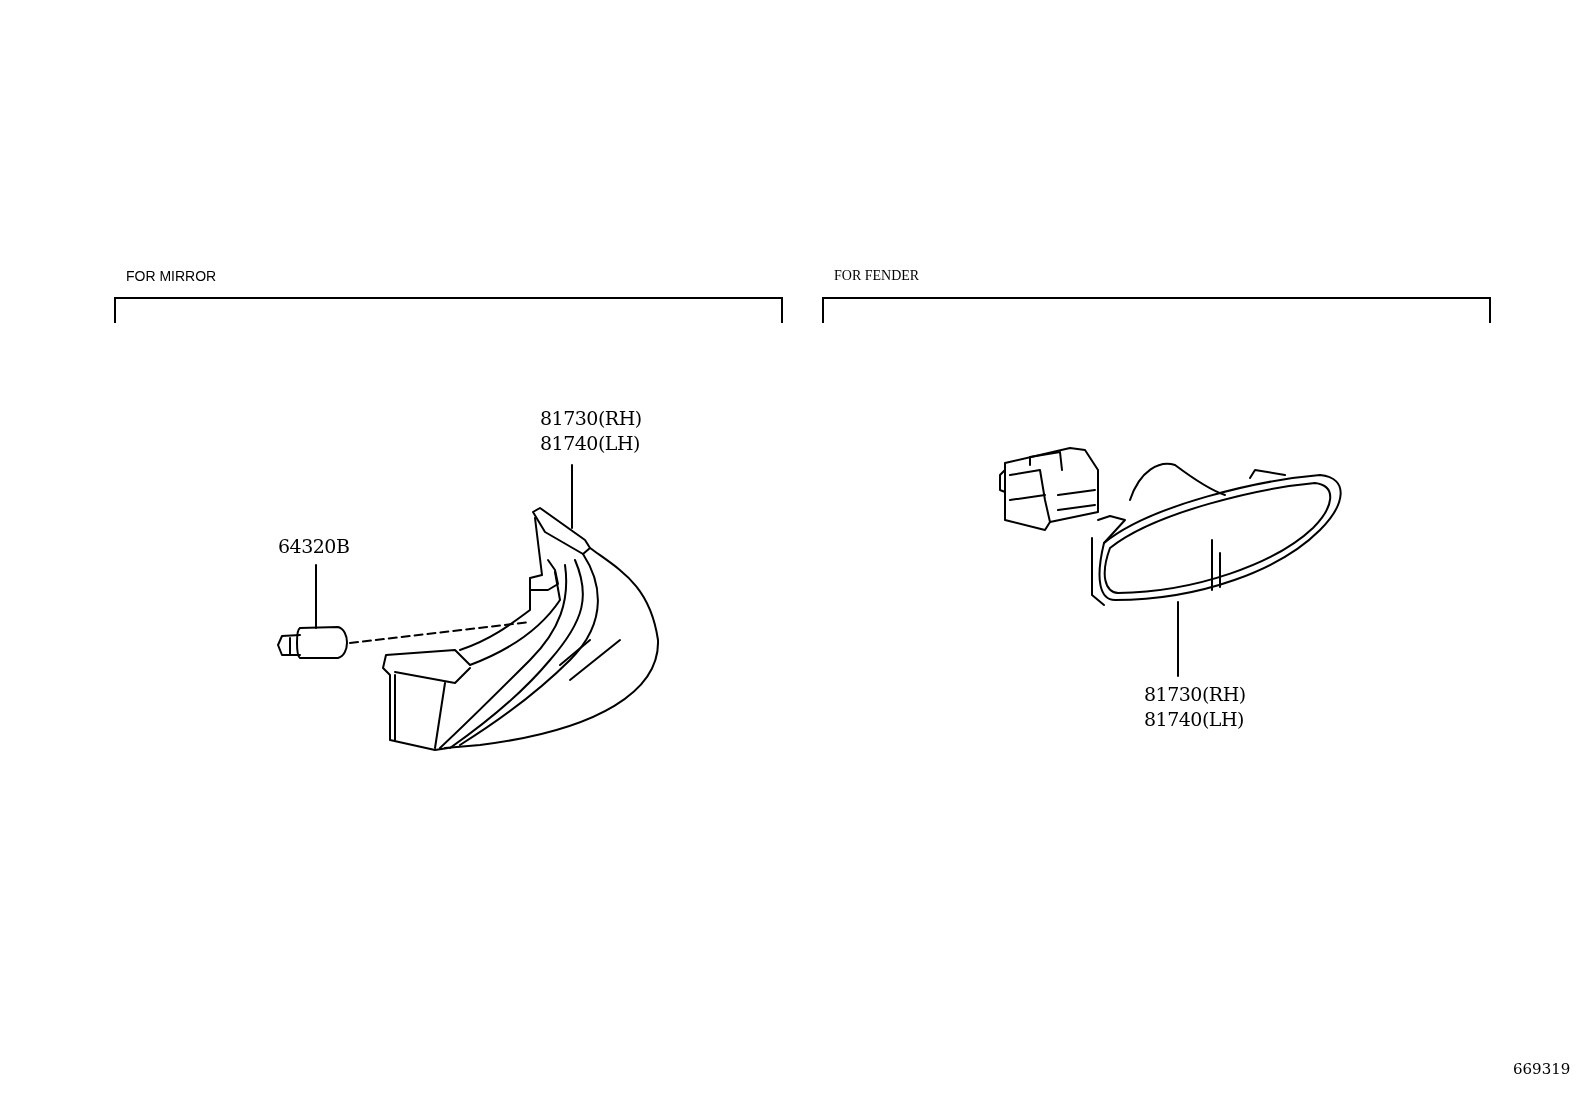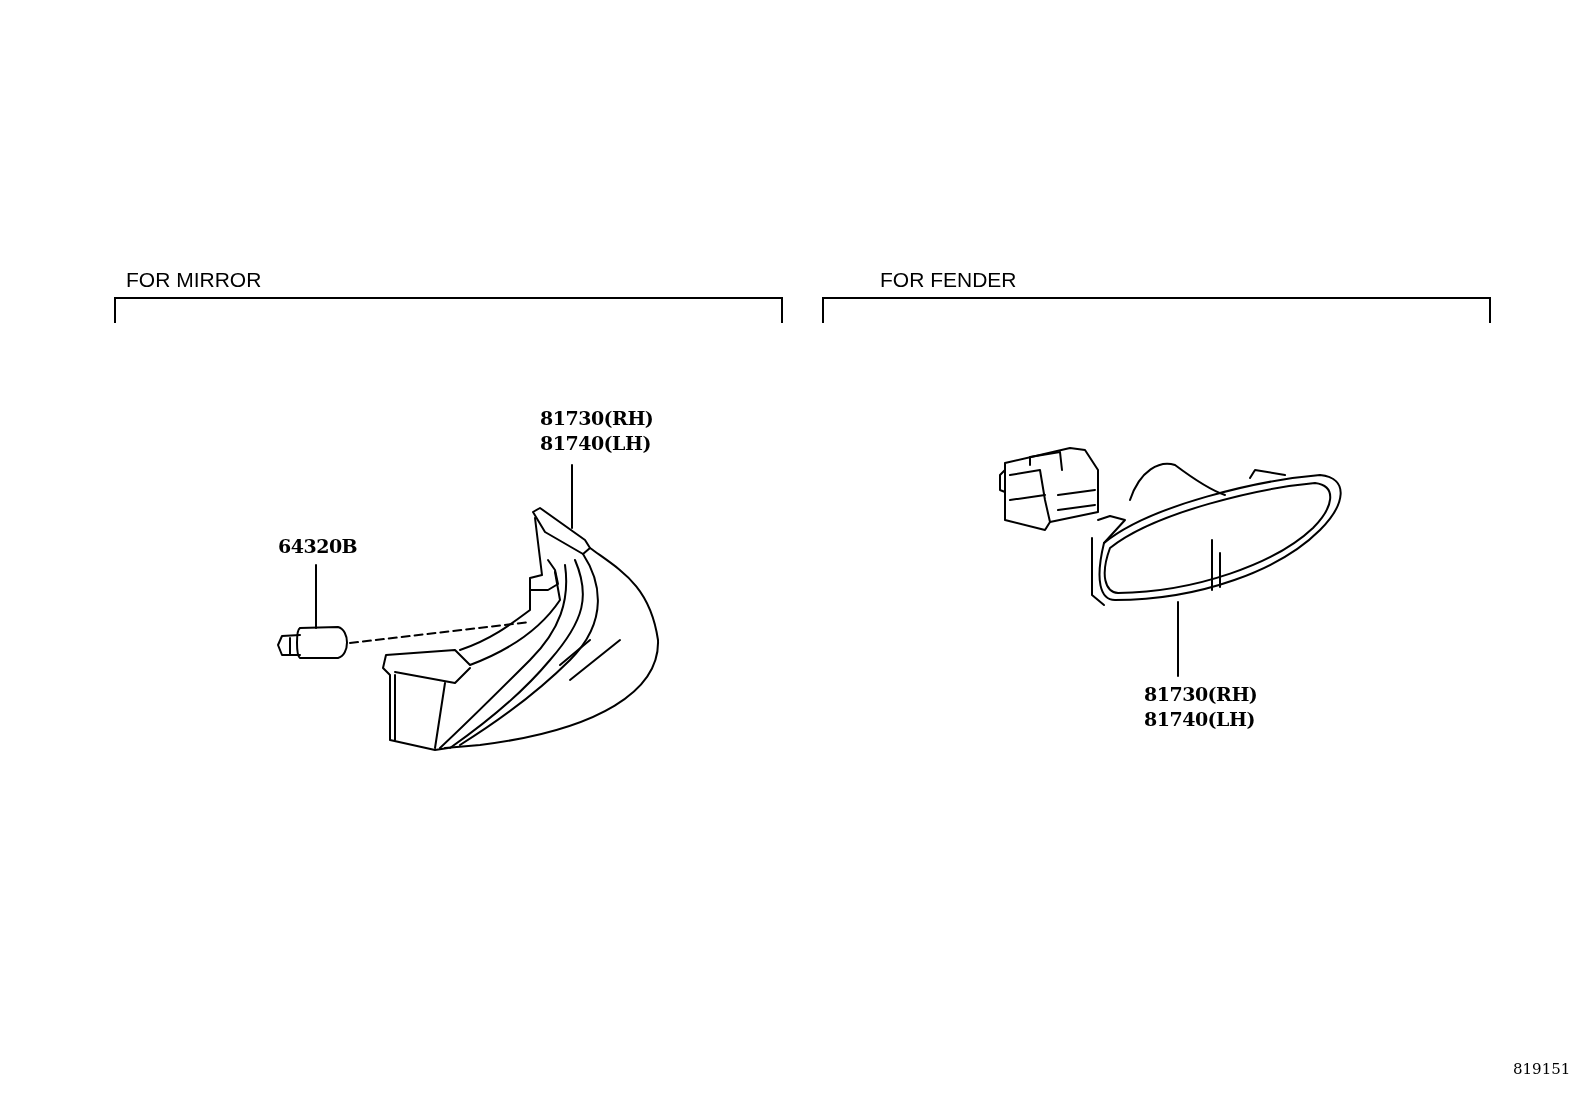--- a/index.html
+++ b/index.html
@@ -1,46 +1,46 @@
 <!DOCTYPE html>
 <html><head>
   <meta charset="utf-8">
   <style>
     html, body { margin: 0; padding: 0; background: #ffffff; }
     body { width: 1592px; height: 1099px; position: relative; overflow: hidden;
            font-family: "Liberation Sans", sans-serif; color: #000; }
-    .section-title { position: absolute; font-size: 21px; font-family: "Liberation Sans", sans-serif; }
+    .section-title { position: absolute; font-size: 14px; font-family: "Liberation Sans", sans-serif; }
     .bracket { position: absolute; border-top: 2px solid #000; border-left: 2px solid #000; border-right: 2px solid #000; height: 24px; }
-    .callout { position: absolute; font-family: "DejaVu Serif", serif; font-weight: bold; font-size: 19px; line-height: 25px; letter-spacing: -0.5px; }
+    .callout { position: absolute; font-family: "DejaVu Serif", serif; font-weight: normal; font-size: 19px; line-height: 25px; letter-spacing: -0.5px; }
     .diagram-id { position: absolute; font-family: "DejaVu Serif", serif; font-size: 15px; }
     svg.art { position: absolute; left: 0; top: 0; }
   </style>
 </head>
 <body>
 
 <div class="section-title" style="left:126px; top:268px;">FOR MIRROR</div>
 <div class="bracket" style="left:114px; top:297px; width:665px;"></div>
 
-<div class="section-title" style="left:880px; top:268px;">FOR FENDER</div>
+<div class="section-title" style="left:834px; top:268px;font-family:Liberation Serif, serif;">FOR FENDER</div>
 <div class="bracket" style="left:822px; top:297px; width:665px;"></div>
 
 <div class="callout" style="left:540px; top:406px;">
   <div>81730(RH)</div>
   <div>81740(LH)</div>
 </div>
 <div class="callout" style="left:278px; top:534px;">
   <div>64320B</div>
 </div>
 
 <div class="callout" style="left:1144px; top:682px;">
   <div>81730(RH)</div>
   <div>81740(LH)</div>
 </div>
 
-<div class="diagram-id" style="left:1513px; top:1060px;">819151</div>
+<div class="diagram-id" style="left:1513px; top:1060px;">669319</div>
 
 <svg class="art" width="1592" height="1099" viewBox="0 0 1592 1099" fill="none" stroke="#000" stroke-width="2" stroke-linejoin="round" stroke-linecap="round">
 
   <g>
     <line x1="572" y1="465" x2="572" y2="528"></line>
     <path d="M533 512 L540 508 L585 540 L590 548 L583 554 L545 532 Z"></path>
     <path d="M535 518 L542 575 L530 578 L530 590 L548 590 L558 584 L555 570 L548 560"></path>
     <path d="M590 548 C620 570 650 585 658 640 C660 690 600 730 480 745 L445 748"></path>
     <path d="M583 554 C600 580 610 620 570 660 C540 690 500 720 460 745"></path>
     <path d="M575 560 C590 595 585 620 550 660 C525 690 490 720 450 748"></path>

